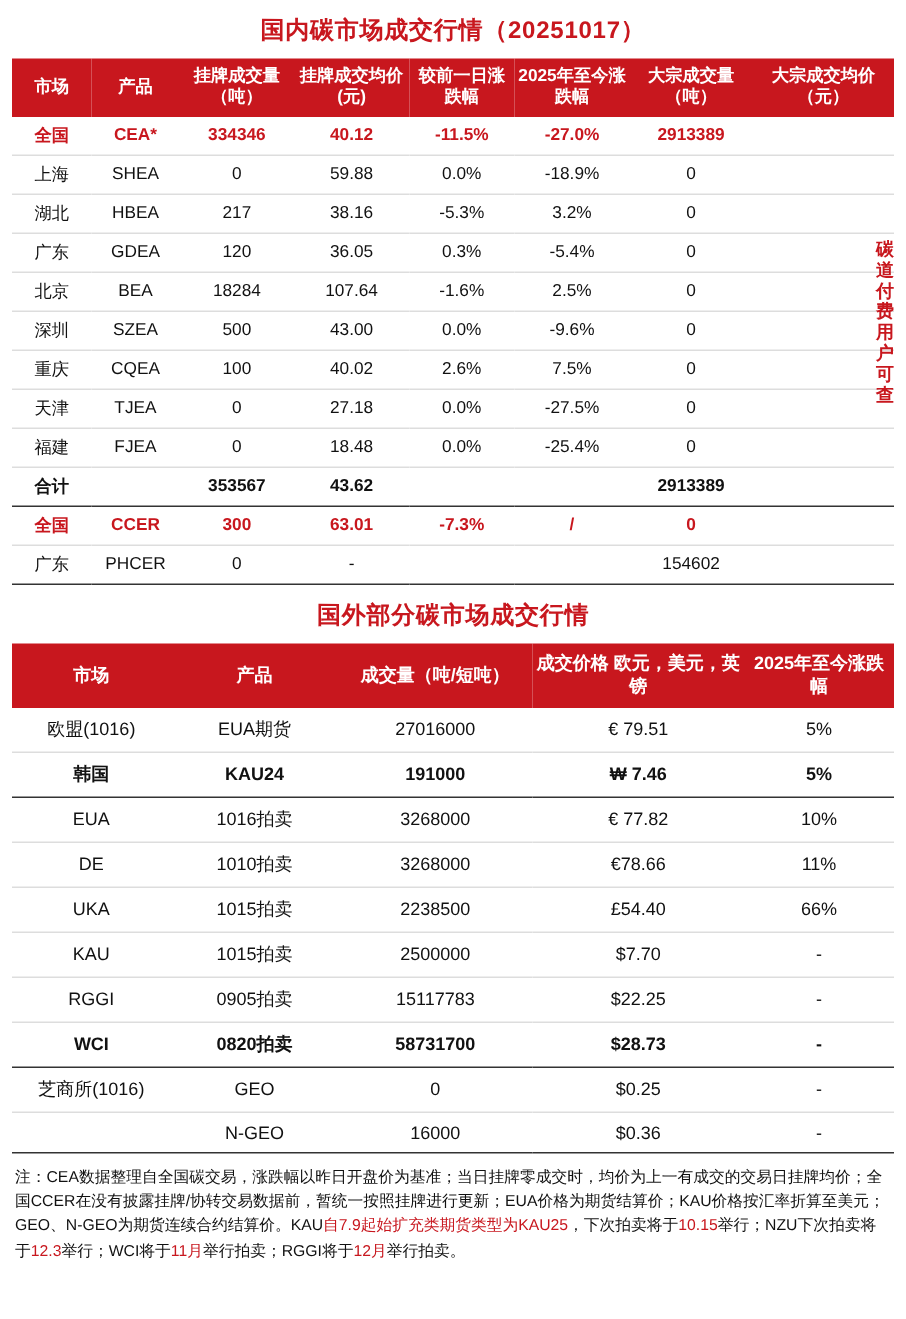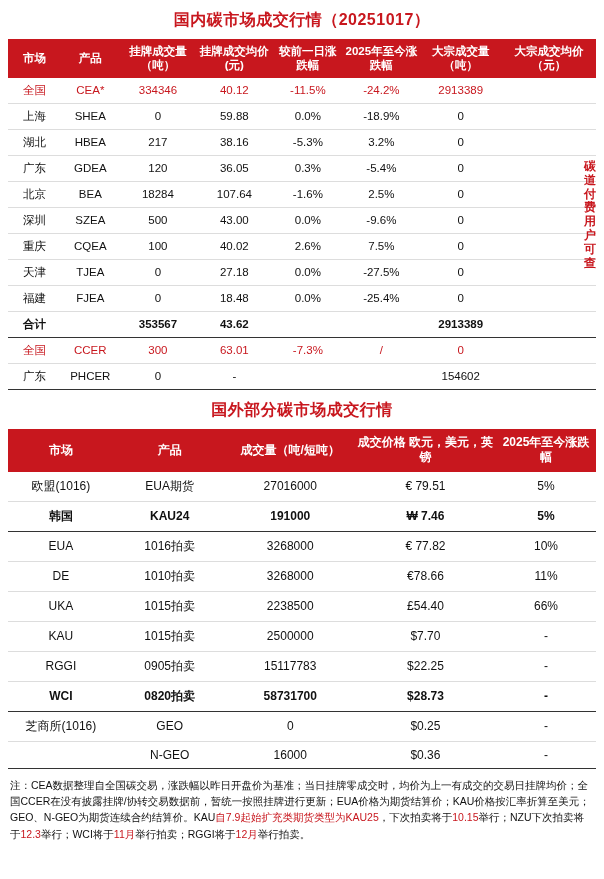--- a/index.html
+++ b/index.html
@@ -47,21 +47,21 @@
   }
   .tbl-dom td {
     text-align:center;
     padding:5px 2px;
     font-size:11.5px;
     border-bottom:1px solid #ddd;
     white-space:nowrap;
   }
   .tbl-dom tr.row-hl td {
     color:#c8171e;
-    font-weight:normal;
+    font-weight:bold;
   }
   .tbl-dom tr.row-total td {
     font-weight:bold;
     border-top:1.5px solid #333;
     border-bottom:1.5px solid #333;
   }
   .tbl-dom tr.row-last td { border-bottom:1.5px solid #333; }
   .tbl-dom tr.row-ccer td { border-bottom:1px solid #ddd; }
 
   
@@ -142,21 +142,21 @@
         <th>大宗成交均价（元）</th>
       </tr>
     </thead>
     <tbody>
       <tr class="row-hl">
         <td>全国</td>
         <td>CEA*</td>
         <td>334346</td>
         <td>40.12</td>
         <td>-11.5%</td>
-        <td>-24.2%</td>
+        <td>-27.0%</td>
         <td>2913389</td>
         <td></td>
       </tr>
       <tr>
         <td>上海</td>
         <td>SHEA</td>
         <td>0</td>
         <td>59.88</td>
         <td>0.0%</td>
         <td>-18.9%</td>

